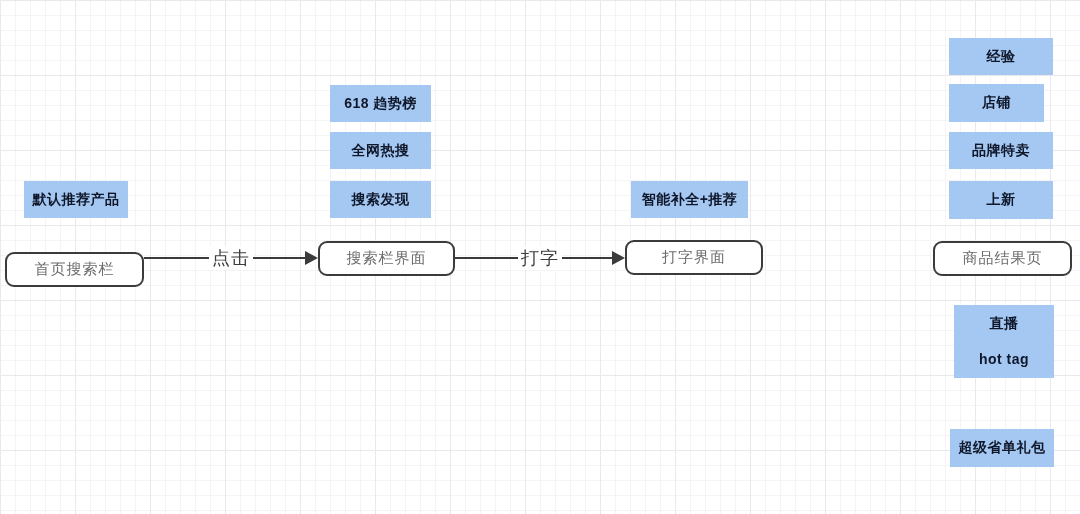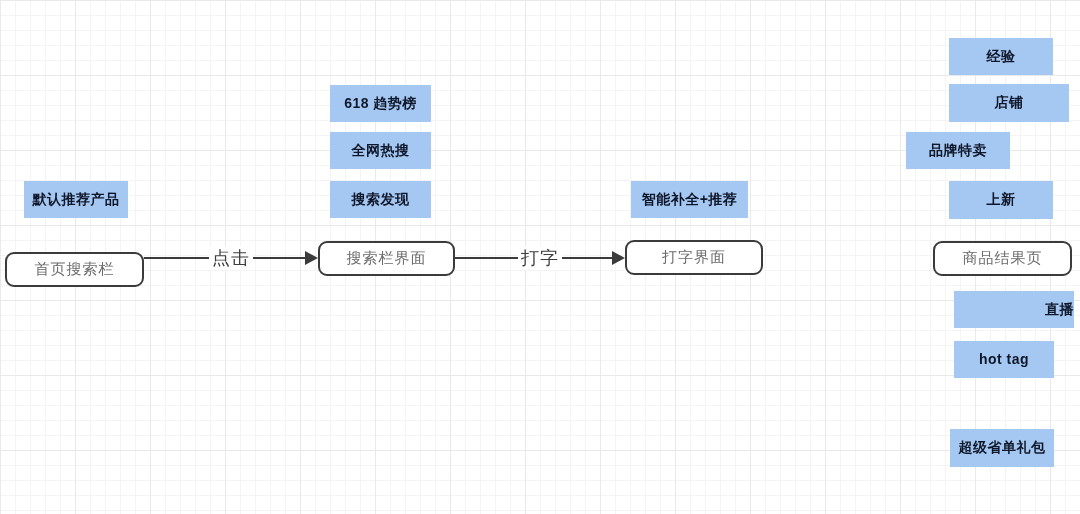--- a/index.html
+++ b/index.html
@@ -131,31 +131,31 @@
       <span>搜索发现</span>
     </div>
 
   <div class="tag" style="left:631px; top:181px; width:117px; height:37px;">
       <span>智能补全+推荐</span>
     </div>
 
   <div class="tag" style="left:949px; top:38px;  width:104px; height:37px;">
       <span>经验</span>
     </div>
-  <div class="tag" style="left:949px; top:84px;  width:120px; height:38px;">
+  <div class="tag" style="left:949px; top:84px;  width:95px; height:38px;">
       <span>店铺</span>
     </div>
-  <div class="tag" style="left:906px; top:132px; width:104px; height:37px;">
+  <div class="tag" style="left:949px; top:132px; width:104px; height:37px;">
       <span>品牌特卖</span>
     </div>
   <div class="tag" style="left:949px; top:181px; width:104px; height:38px;">
       <span>上新</span>
     </div>
 
-  <div class="tag" style="left:954px; top:291px; width:120px; height:37px;align-items:flex-end;">
+  <div class="tag" style="left:954px; top:305px; width:100px; height:37px;">
       <span>直播</span>
     </div>
   <div class="tag" style="left:954px; top:341px; width:100px; height:37px;">
       <span>hot tag</span>
     </div>
   <div class="tag" style="left:950px; top:390px; width:104px; height:38px;margin-top:39px;">
       <span>超级省单礼包</span>
     </div>
 
 </div>

